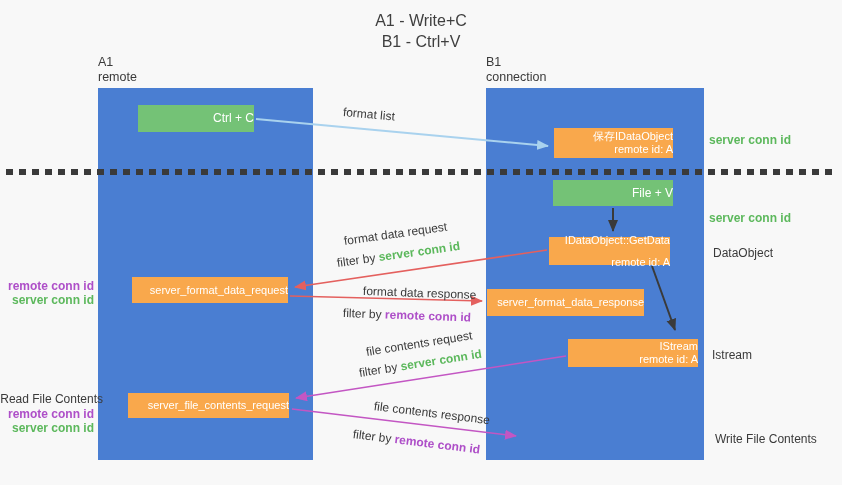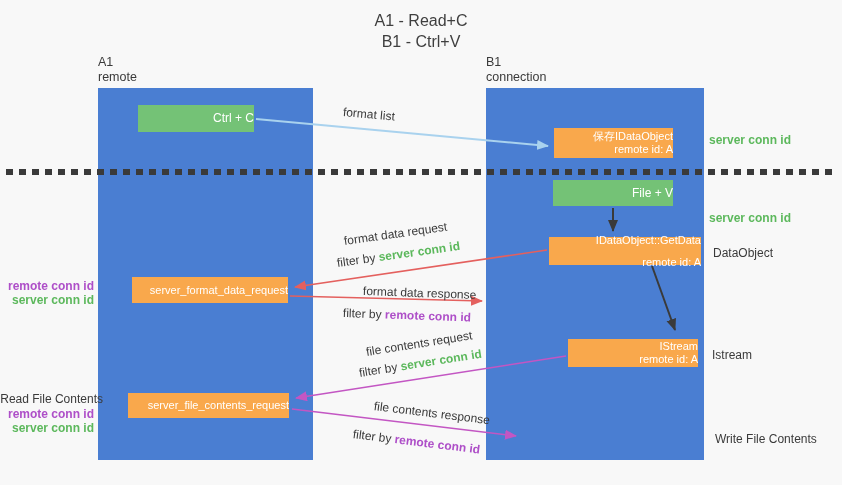--- a/index.html
+++ b/index.html
@@ -35,21 +35,21 @@
   .mk-mag{fill:var(--arrow-magenta);} .mk-blk{fill:var(--arrow-black);}
   .st-blue{stroke:var(--arrow-blue);} .st-red{stroke:var(--arrow-red);}
   .st-mag{stroke:var(--arrow-magenta);} .st-blk{stroke:var(--arrow-black);}
 </style>
 </head>
 <body>
 
 <div class="stage">
 
   <div class="title">
-    <div>A1 - Read+C</div>
+    <div>A1 - Write+C</div>
     <div>B1 - Ctrl+V</div>
   </div>
 
   <div class="lane-header" style="left:98px;top:55px;width:215px;">
     <div>A1</div>
     <div>remote</div>
   </div>
   <div class="lane-header" style="left:486px;top:55px;width:218px;">
     <div>B1</div>
     <div>connection</div>
@@ -94,23 +94,26 @@
     <span class="l">server_file_contents_request</span>
   </div>
 
   <div class="box orange" style="left:554px;top:128px;width:119px;height:30px;">
     <span class="l">保存IDataObject</span>
     <span class="l">remote id: A</span>
   </div>
   <div class="box green" style="left:553px;top:180px;width:120px;height:26px;font-size:12px;">
     <span class="l">File + V</span>
   </div>
-  <div class="box orange" style="left:549px;top:237px;width:152px;height:28px;gap:9px;">
+  <div class="box orange" style="left:549px;top:237px;width:121px;height:28px;gap:9px;">
     <span class="l">IDataObject::GetData</span>
     <span class="l">remote id: A</span>
+  </div>
+  <div class="box orange" style="left:487px;top:289px;width:157px;height:27px;">
+    <span class="l">server_format_data_response</span>
   </div>
   <div class="box orange" style="left:568px;top:339px;width:130px;height:28px;">
     <span class="l">IStream</span>
     <span class="l">remote id: A</span>
   </div>
 
   <div class="side-label green-key" style="left:709px;top:133px;">server conn id</div>
   <div class="side-label green-key" style="left:709px;top:211px;">server conn id</div>
   <div class="side-label" style="left:713px;top:246px;">DataObject</div>
   <div class="side-label" style="left:712px;top:348px;">Istream</div>

